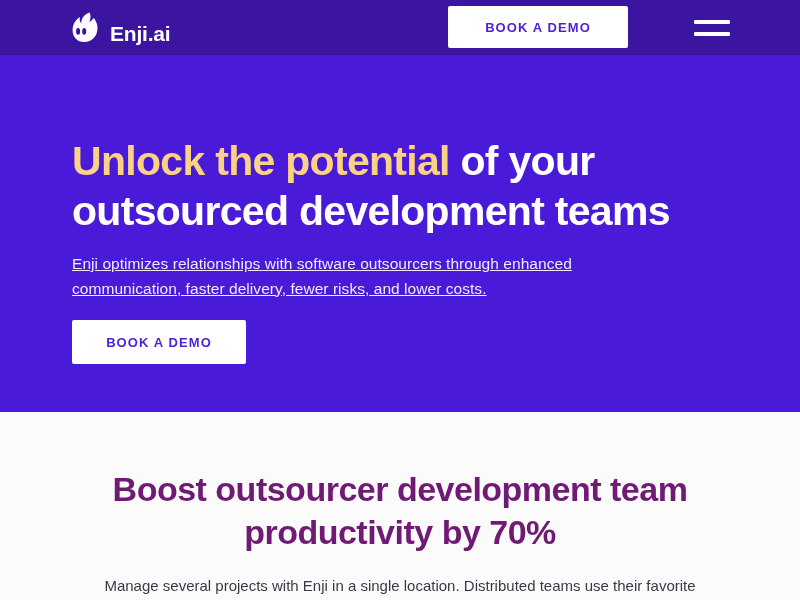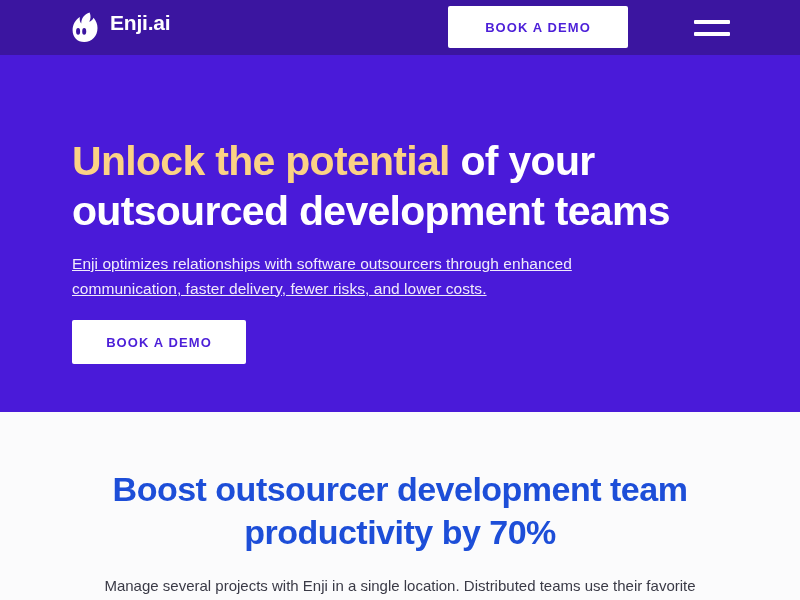--- a/index.html
+++ b/index.html
@@ -16,21 +16,21 @@
   .site-header {
     position:relative;
     height:55px;
     background:#3B15A0;
     display:flex;
     align-items:center;
     padding:0 0 0 72px;
   }
   .brand {
     display:flex;
-    align-items:flex-start;
+    align-items:flex-end;
     gap:8px;
     cursor:pointer;
     user-select:none;
   }
   .brand-mark {
     width:30px; height:32px;
     display:block;
     flex:0 0 auto;
   }
   .brand-name {
@@ -131,21 +131,21 @@
   .section-two {
     background:#FBFBFC;
     height:188px;
     padding:56px 72px 0;
     text-align:center;
   }
   .section-title {
     font-size:34px;
     font-weight:bold;
     line-height:1.26;
-    color:#1d4ed8;
+    color:#701a75;
     letter-spacing:-0.5px;
     max-width:680px;
     margin:0 auto;
   }
   .section-body {
     margin:20px auto 0;
     max-width:620px;
     font-size:15px;
     line-height:1.62;
     color:#3A3A46;

